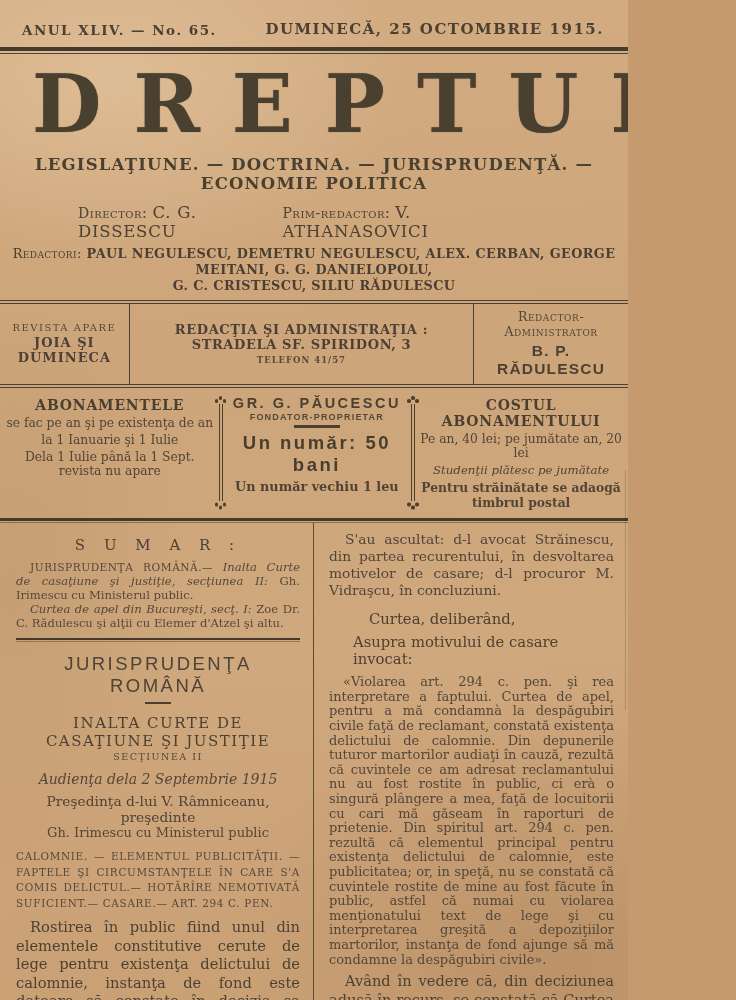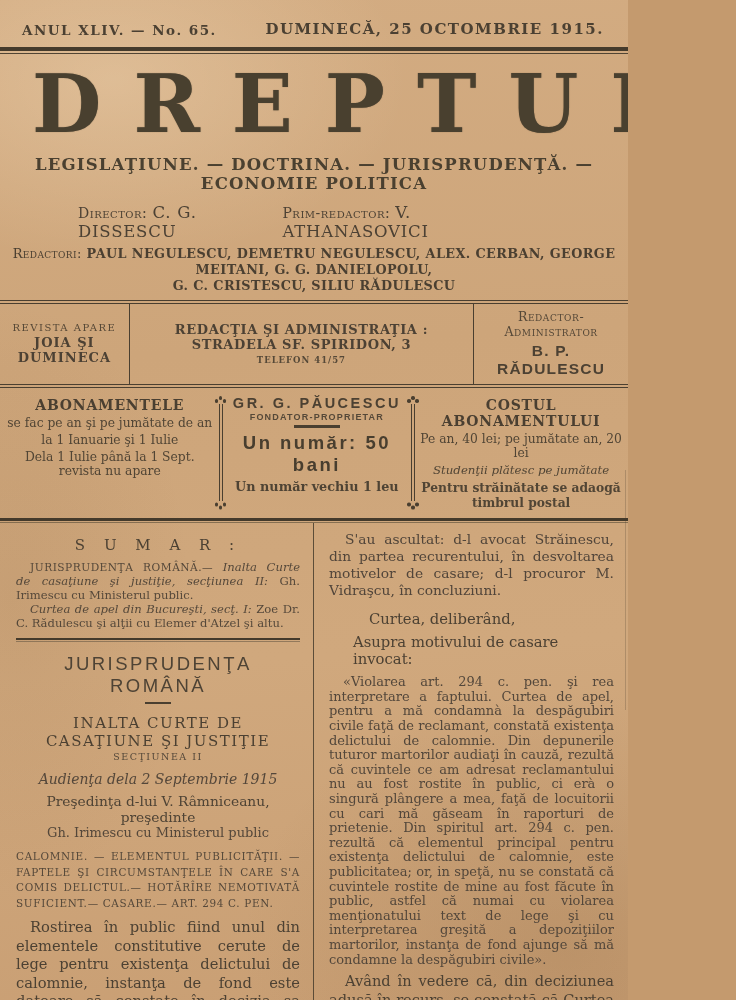--- a/index.html
+++ b/index.html
@@ -148,21 +148,21 @@
     <div class="cell c3">
       <div class="admin-label">Redactor-Administrator</div>
       <div class="admin-name">B. P. RĂDULESCU</div>
     </div>
   </div>
   <div class="rule-double"></div>
 
   <div class="subrow">
     <div class="subcell sub-left">
       <div class="sub-title">ABONAMENTELE</div>
-      <div class="sub-line">se fac pe an şi pe jumătate de an</div>
+      <div class="sub-line">se fac pe an şi pe existenţa de an</div>
       <div class="sub-line">la 1 Ianuarie şi 1 Iulie</div>
       <div class="sub-line">Dela 1 Iulie până la 1 Sept. revista nu apare</div>
     </div>
     <div class="orn">
       <span class="orn-dot"></span>
       <span class="orn-line"></span>
       <span class="orn-dot bot"></span>
     </div>
     <div class="subcell sub-center">
       <div class="founder">GR. G. PĂUCESCU</div>

